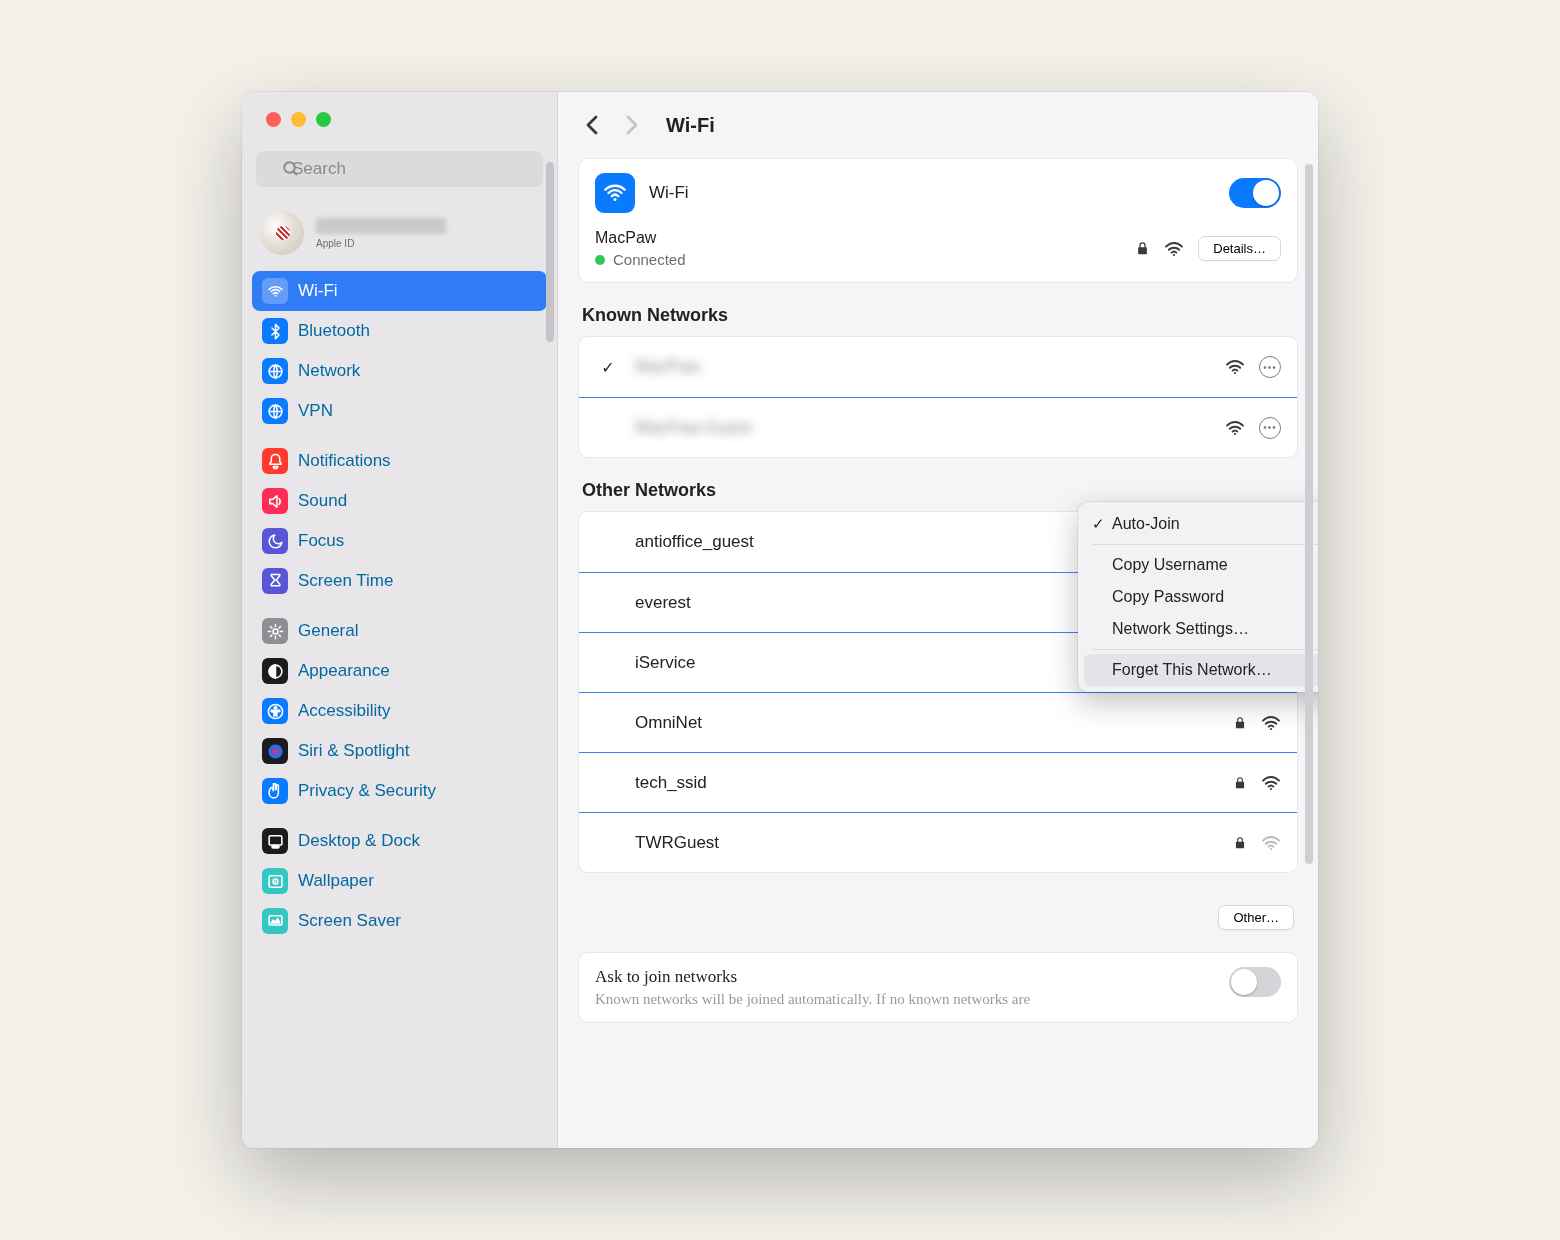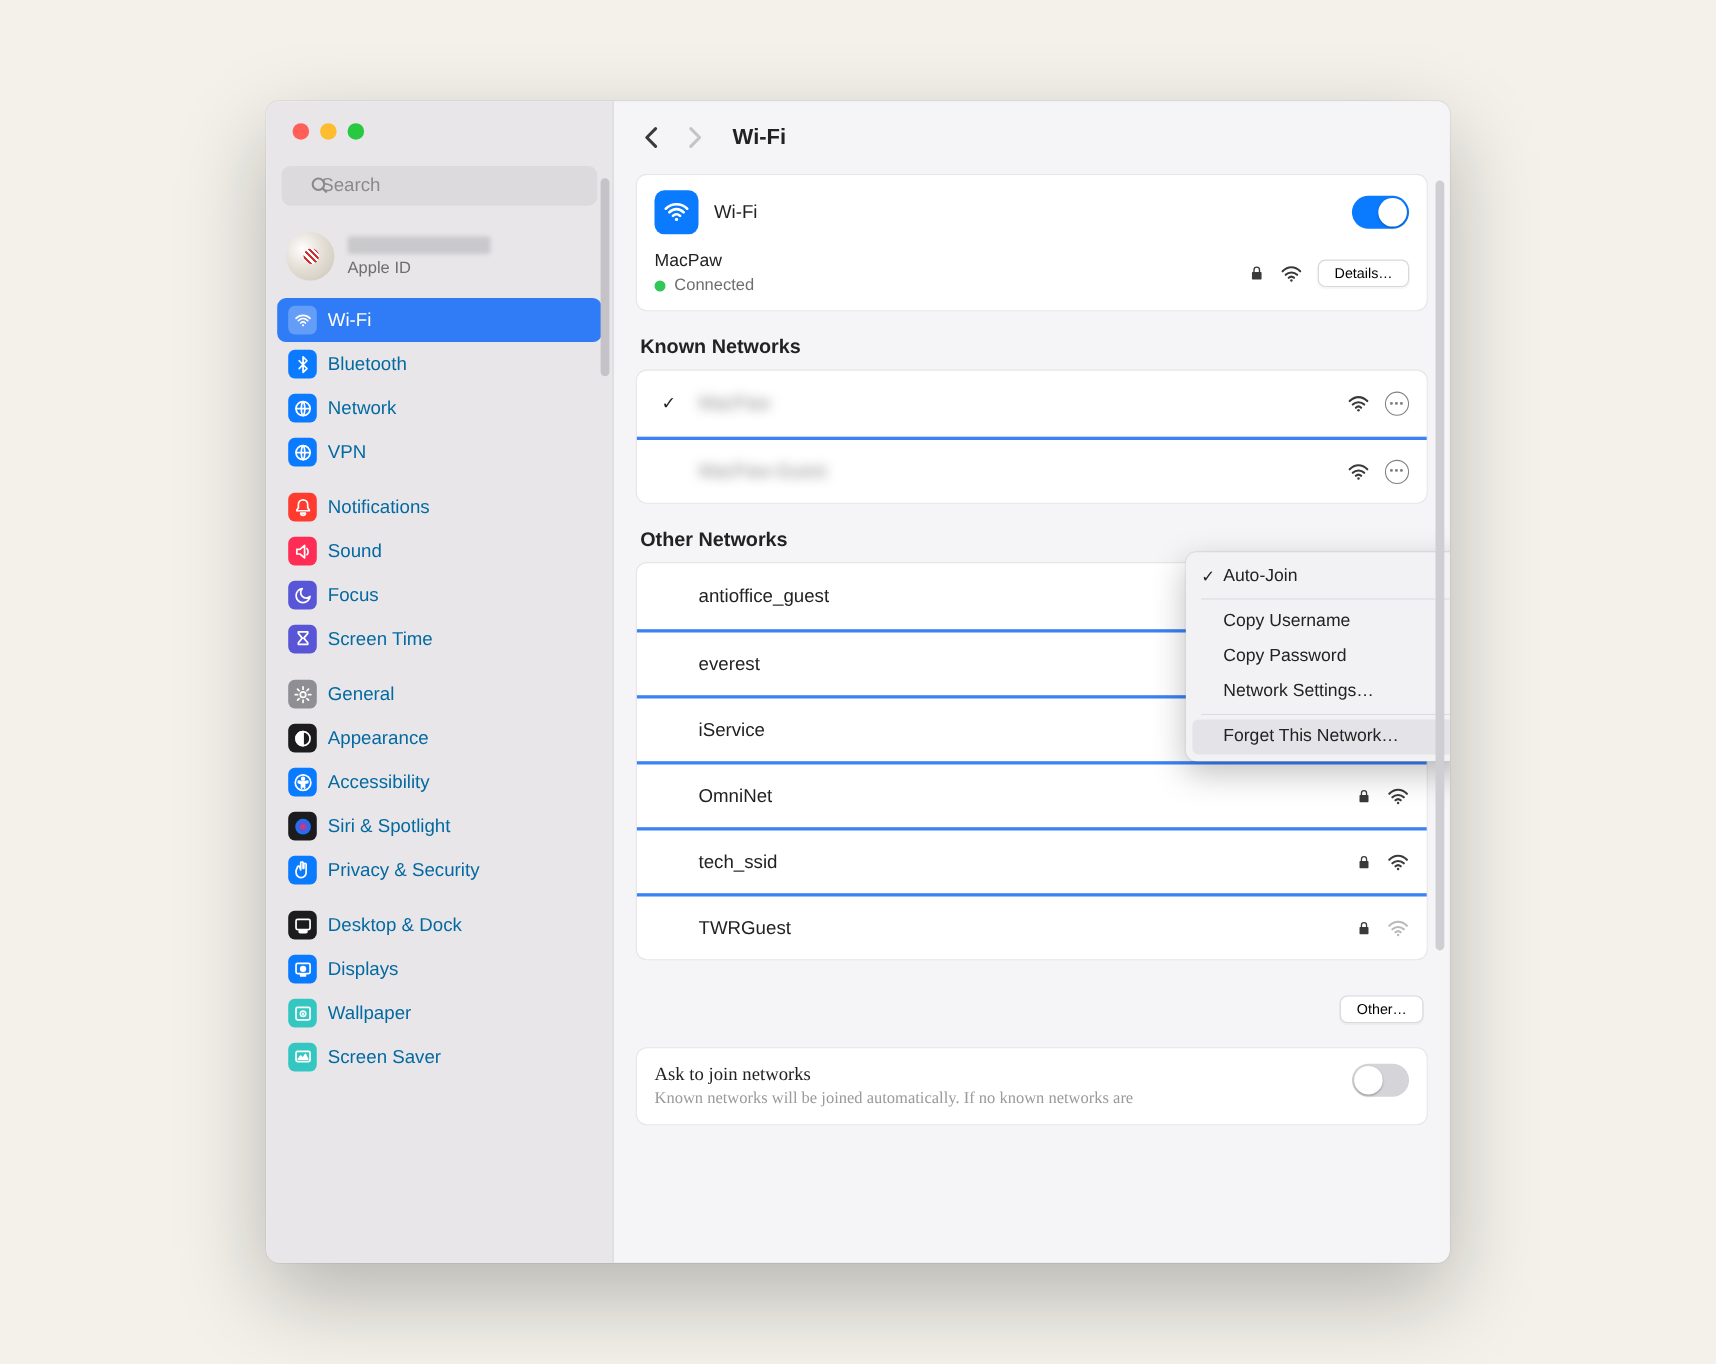--- a/index.html
+++ b/index.html
@@ -85,21 +85,21 @@
     border-radius:50%;
     background: repeating-linear-gradient(45deg,#c33 0 2px,#fff 2px 4px);
   }
   .account .name {
     height: 16px; width: 130px;
     background: #c9c8cb;
     border-radius: 3px;
     filter: blur(2px);
     margin-bottom: 4px;
   }
-  .account .sub { font-size: 15px; color: #6e6d70; }
+  .account .sub { font-size: 10px; color: #6e6d70; }
   .sidelist {
     padding: 0 10px 12px 10px;
     overflow-y: auto;
     flex: 1;
   }
   .sidegroup { margin-bottom: 10px; }
   .sideitem {
     display: flex;
     align-items: center;
     gap: 10px;
@@ -218,21 +218,21 @@
 
   .sectitle {
     font-size: 18px; font-weight: 700; color:#222;
     padding: 0 4px 10px 4px;
   }
 
   .netrow {
     display:flex; align-items:center;
     height: 60px;
     padding: 0 16px 0 16px;
-    border-top: 3px solid #3b82f6;
+    border-top: 1px solid #3b82f6;
     gap: 14px;
   }
   .netrow:first-child { border-top: none; }
   .checkcol { width: 26px; text-align:center; font-size:16px; color:#222;}
   .nlabel { flex:1; font-size:17px; color:#222; }
   .nlabel.blurred {
     color: transparent;
     text-shadow: 0 0 10px rgba(60,60,60,0.6);
   }
   .icons { display:flex; align-items:center; gap:14px; color:#3a3a3c;}
@@ -462,30 +462,20 @@
           <div class="sideitem">
             <div class="sicon" style="background: rgb(28, 28, 30);">
               <svg width="17" height="17" viewBox="0 0 24 24" fill="none" stroke="currentColor" stroke-width="2.2" stroke-linecap="round" stroke-linejoin="round">
                 <rect x="3" y="4" width="18" height="13" rx="2"></rect>
                 <rect x="7" y="18" width="10" height="3" rx="1.5" fill="#fff"></rect>
               </svg>
             </div>
             <span>Desktop &amp; Dock</span>
           </div>
           <div class="sideitem">
-            <div class="sicon" style="background: rgb(10, 122, 255);">
-              <svg width="17" height="17" viewBox="0 0 24 24" fill="none" stroke="currentColor" stroke-width="2.2" stroke-linecap="round" stroke-linejoin="round">
-                <rect x="3" y="4" width="18" height="13" rx="2"></rect>
-                <path d="M9 20h6v-2H9v2z"></path>
-                <circle cx="12" cy="11" r="3" fill="#fff"></circle>
-              </svg>
-            </div>
-            <span>Displays</span>
-          </div>
-          <div class="sideitem">
             <div class="sicon" style="background: rgb(52, 199, 193);">
               <svg width="17" height="17" viewBox="0 0 24 24" fill="none" stroke="currentColor" stroke-width="2.2" stroke-linecap="round" stroke-linejoin="round">
                 <rect x="3" y="4" width="18" height="16" rx="2"></rect>
                 <circle cx="12" cy="12" r="3.5" fill="none" stroke="#fff" stroke-width="2"></circle>
                 <circle cx="12" cy="12" r="0.5" fill="#fff"></circle>
               </svg>
             </div>
             <span>Wallpaper</span>
           </div>
           <div class="sideitem">

